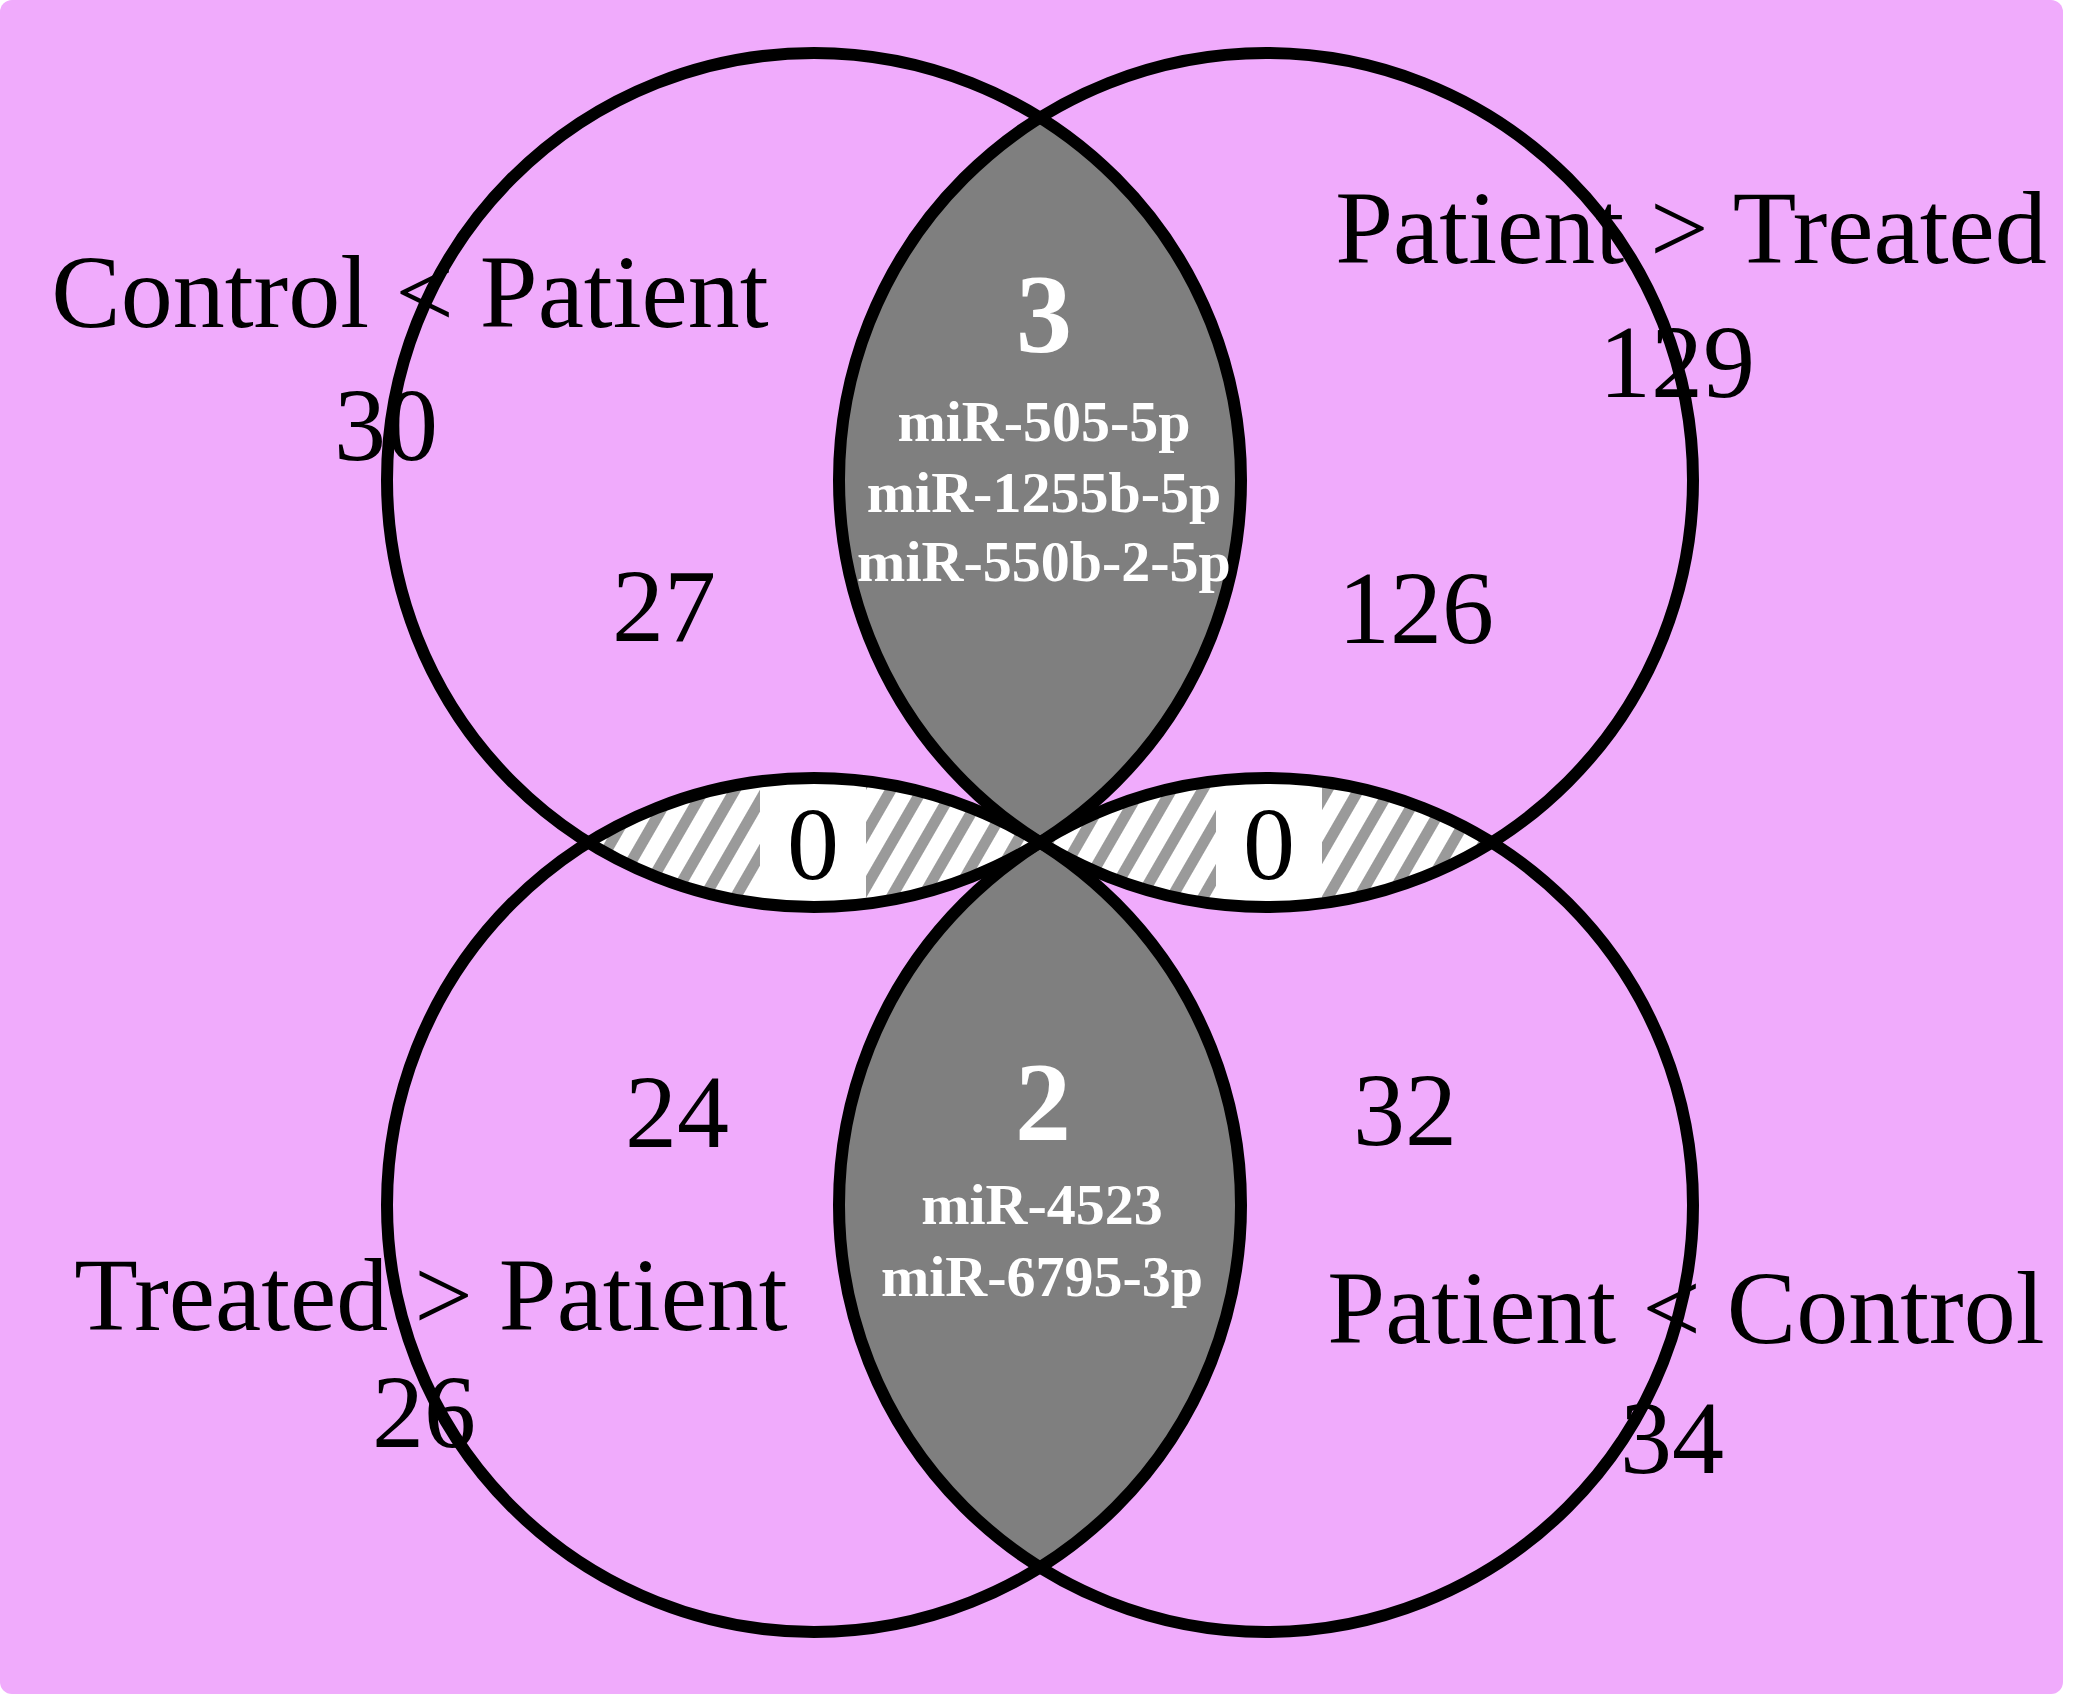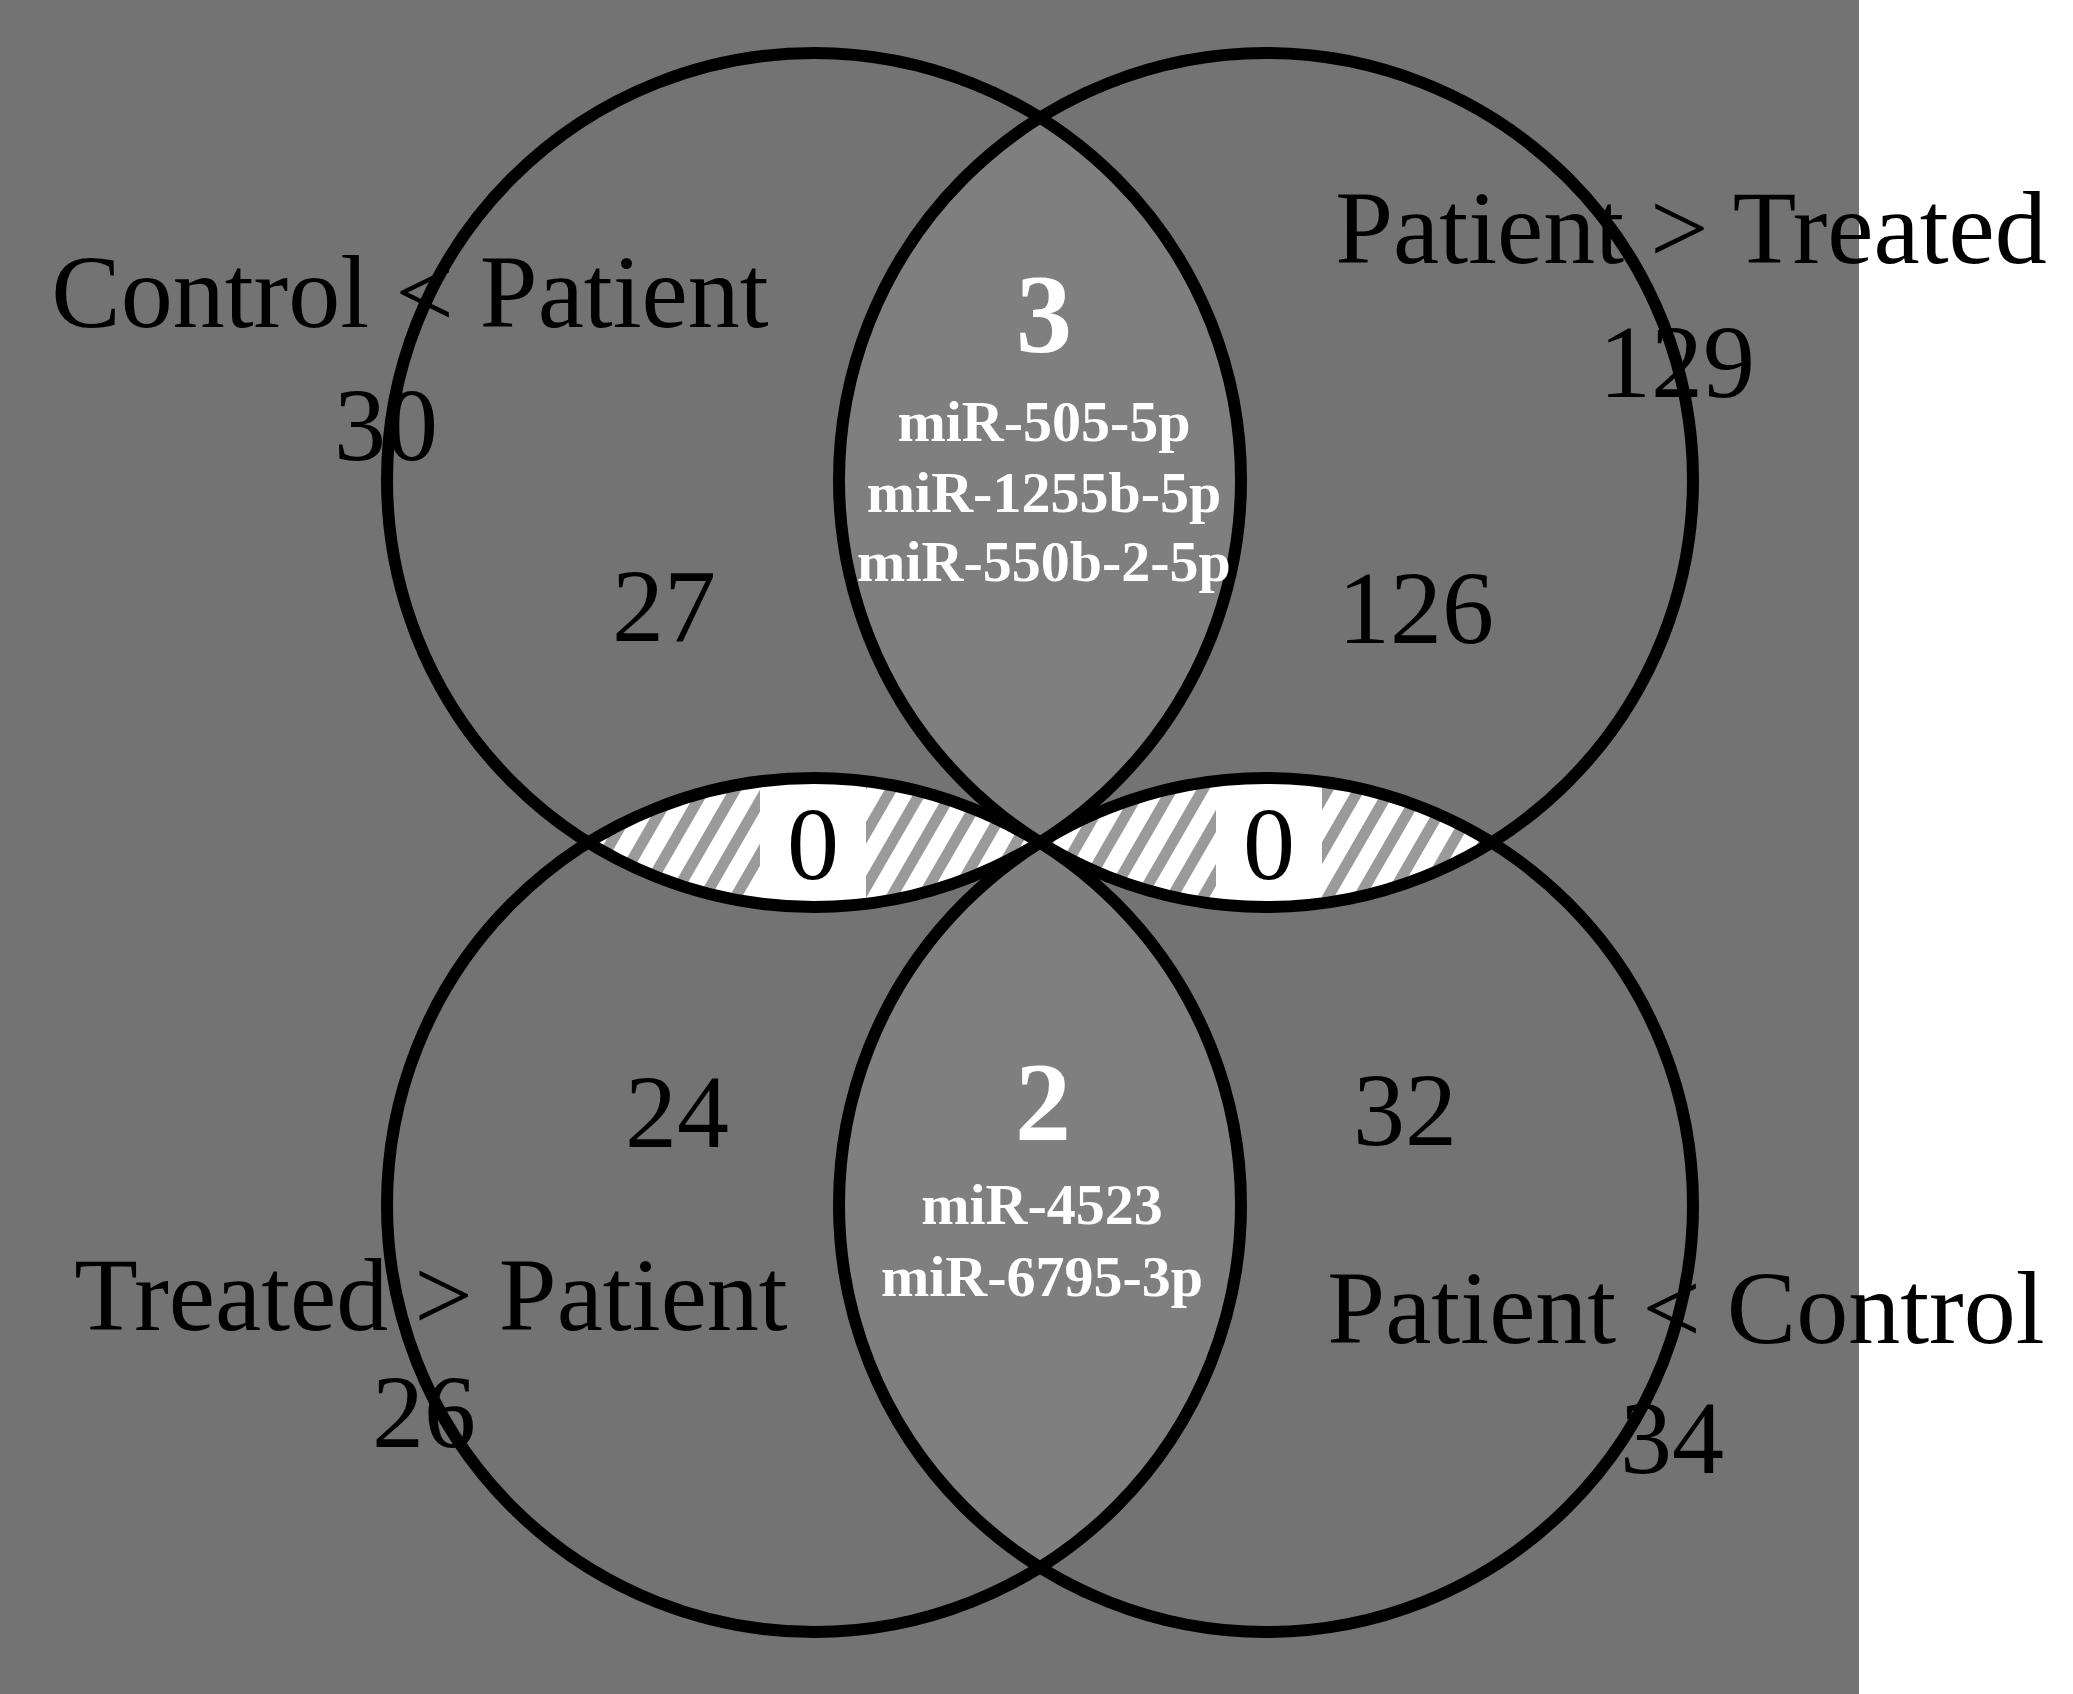--- a/index.html
+++ b/index.html
@@ -1,24 +1,25 @@
 <!DOCTYPE html>
 <html><head>
 <meta charset="utf-8">
 <style>
   html, body {
     margin: 0;
     padding: 0;
     background: #ffffff;
   }
   .stage {
-    width: 1859px;
+    width: 2063px;
     height: 1694px;
     position: relative;
-    background: #737373;
+    background: #f0abfc;
+    border-radius: 12px;
   }
   svg { display: block; }
   text {
     font-family: "Liberation Serif", "DejaVu Serif", serif;
     fill: #000000;
   }
   .set-label  { font-size: 104px; }
   .set-total  { font-size: 104px; }
   .region-num { font-size: 104px; }
   .zero-num   { font-size: 104px; }

